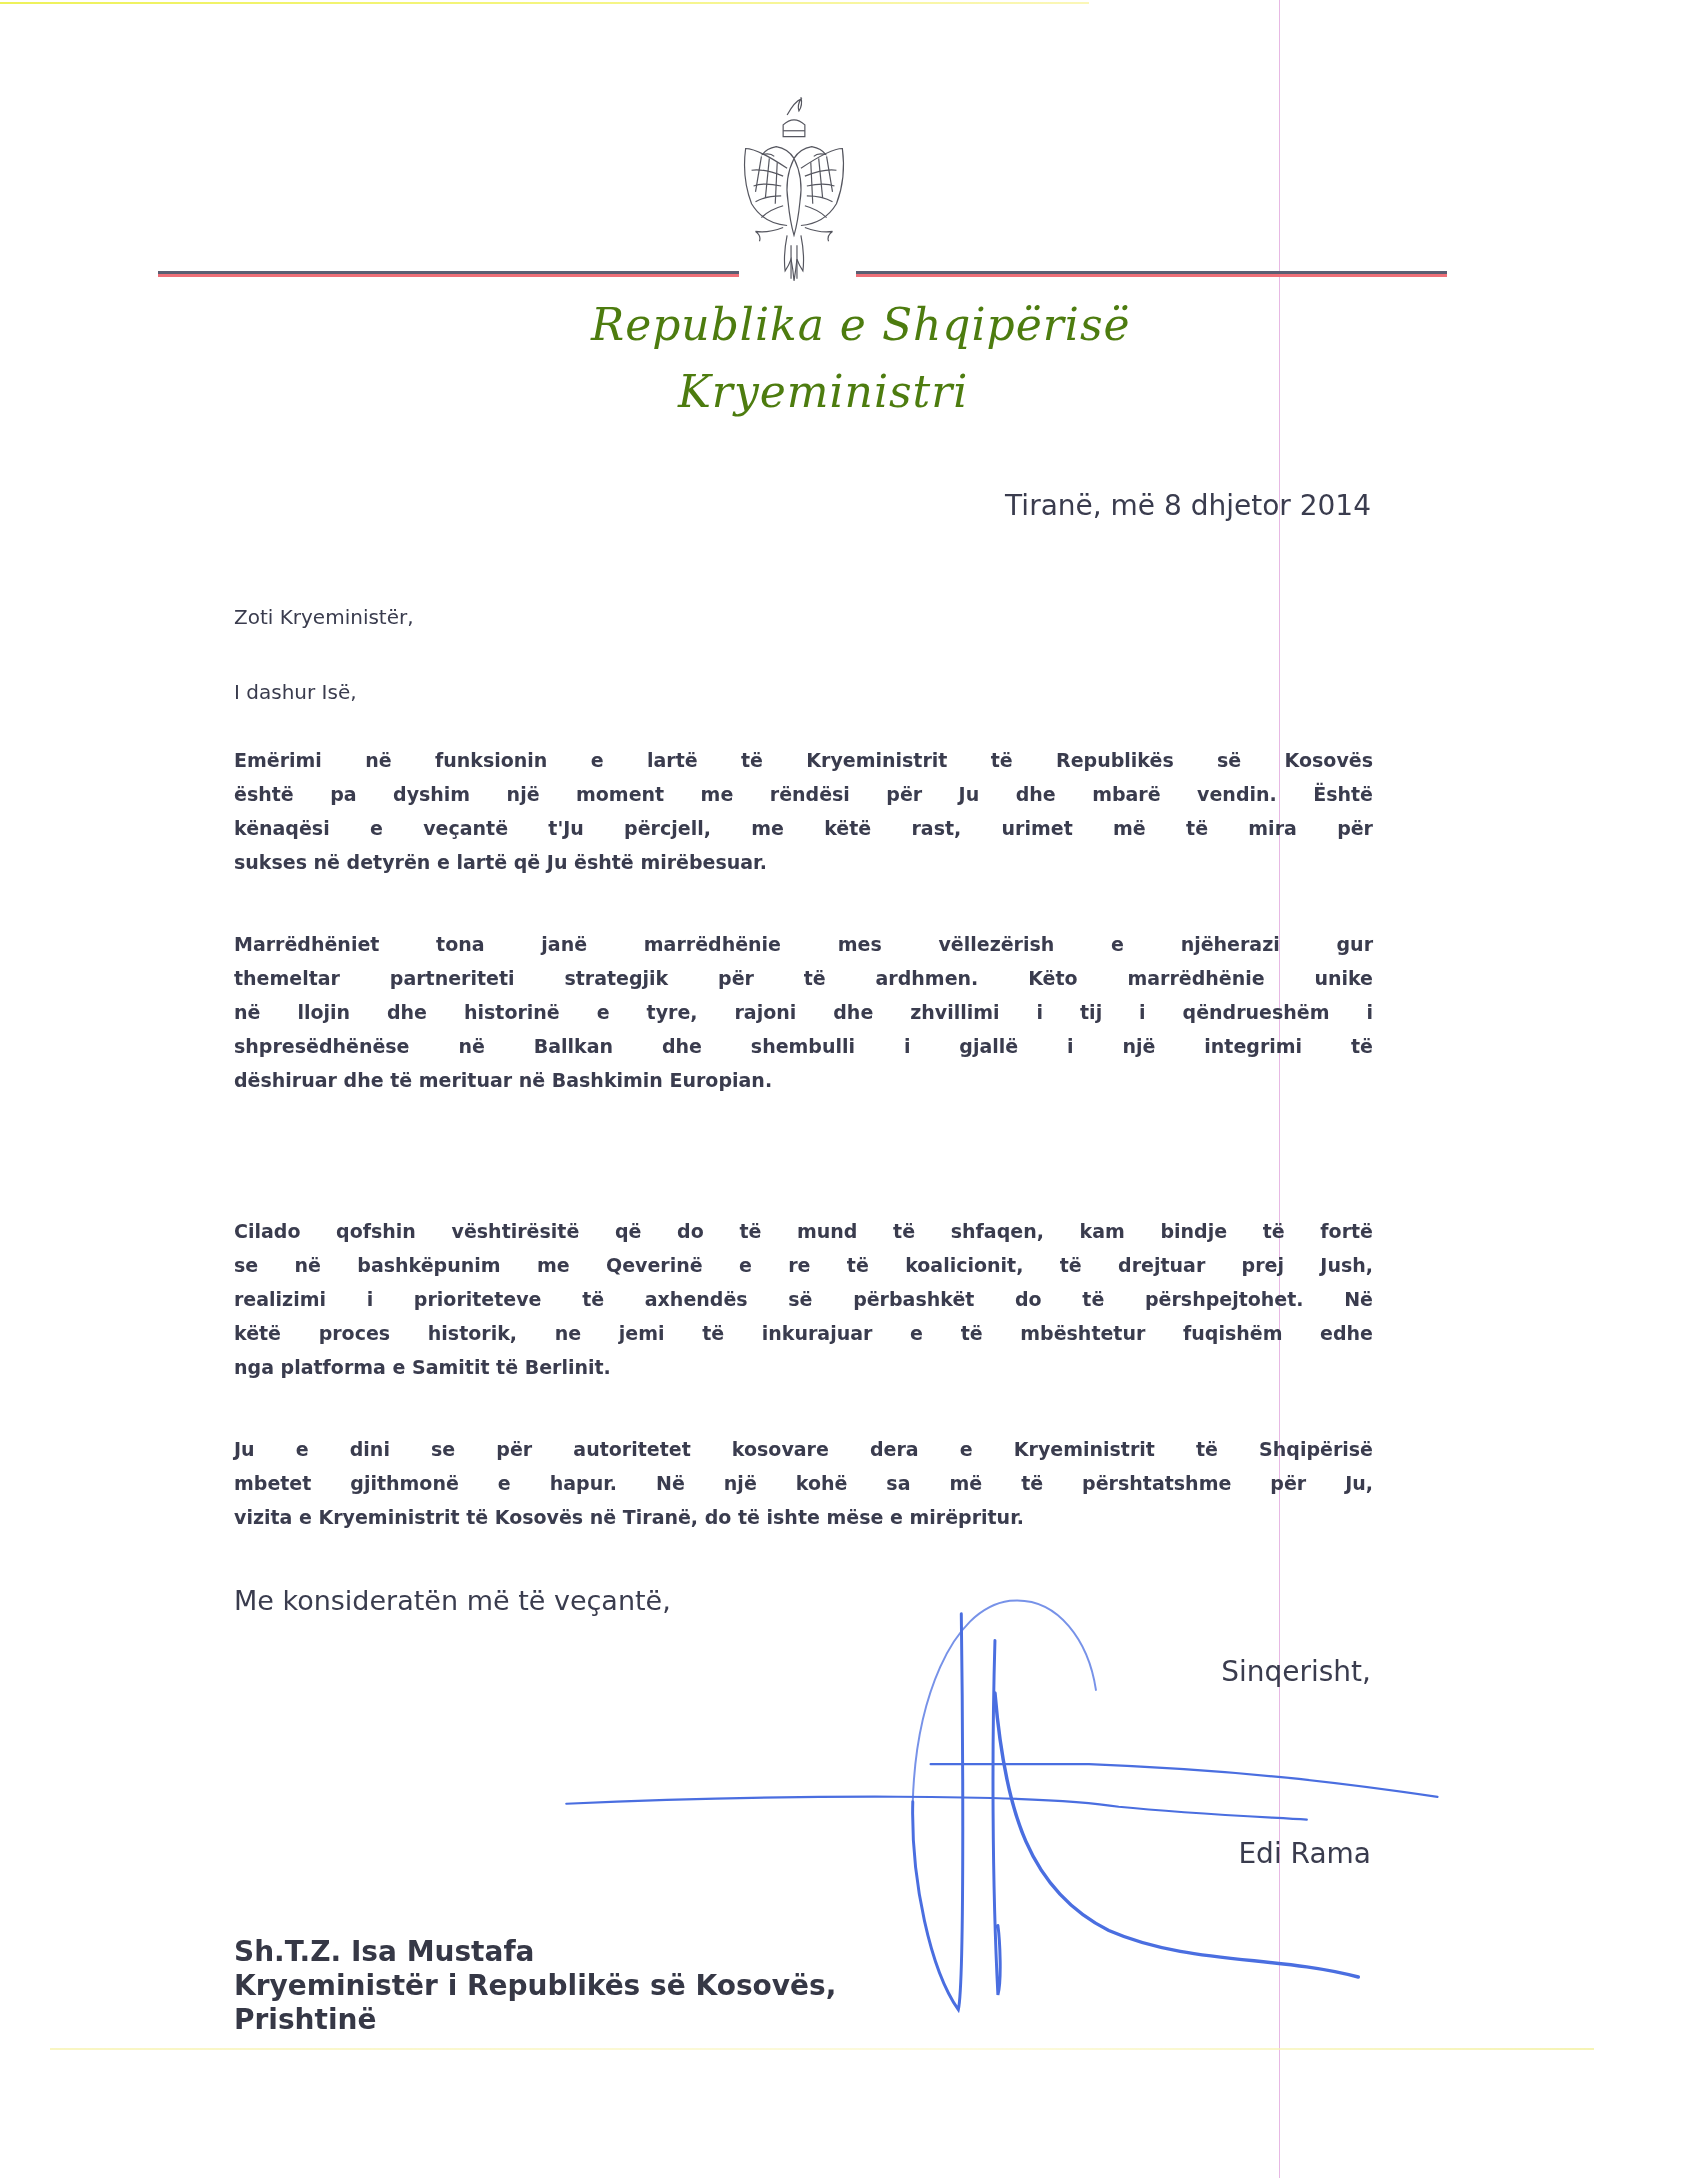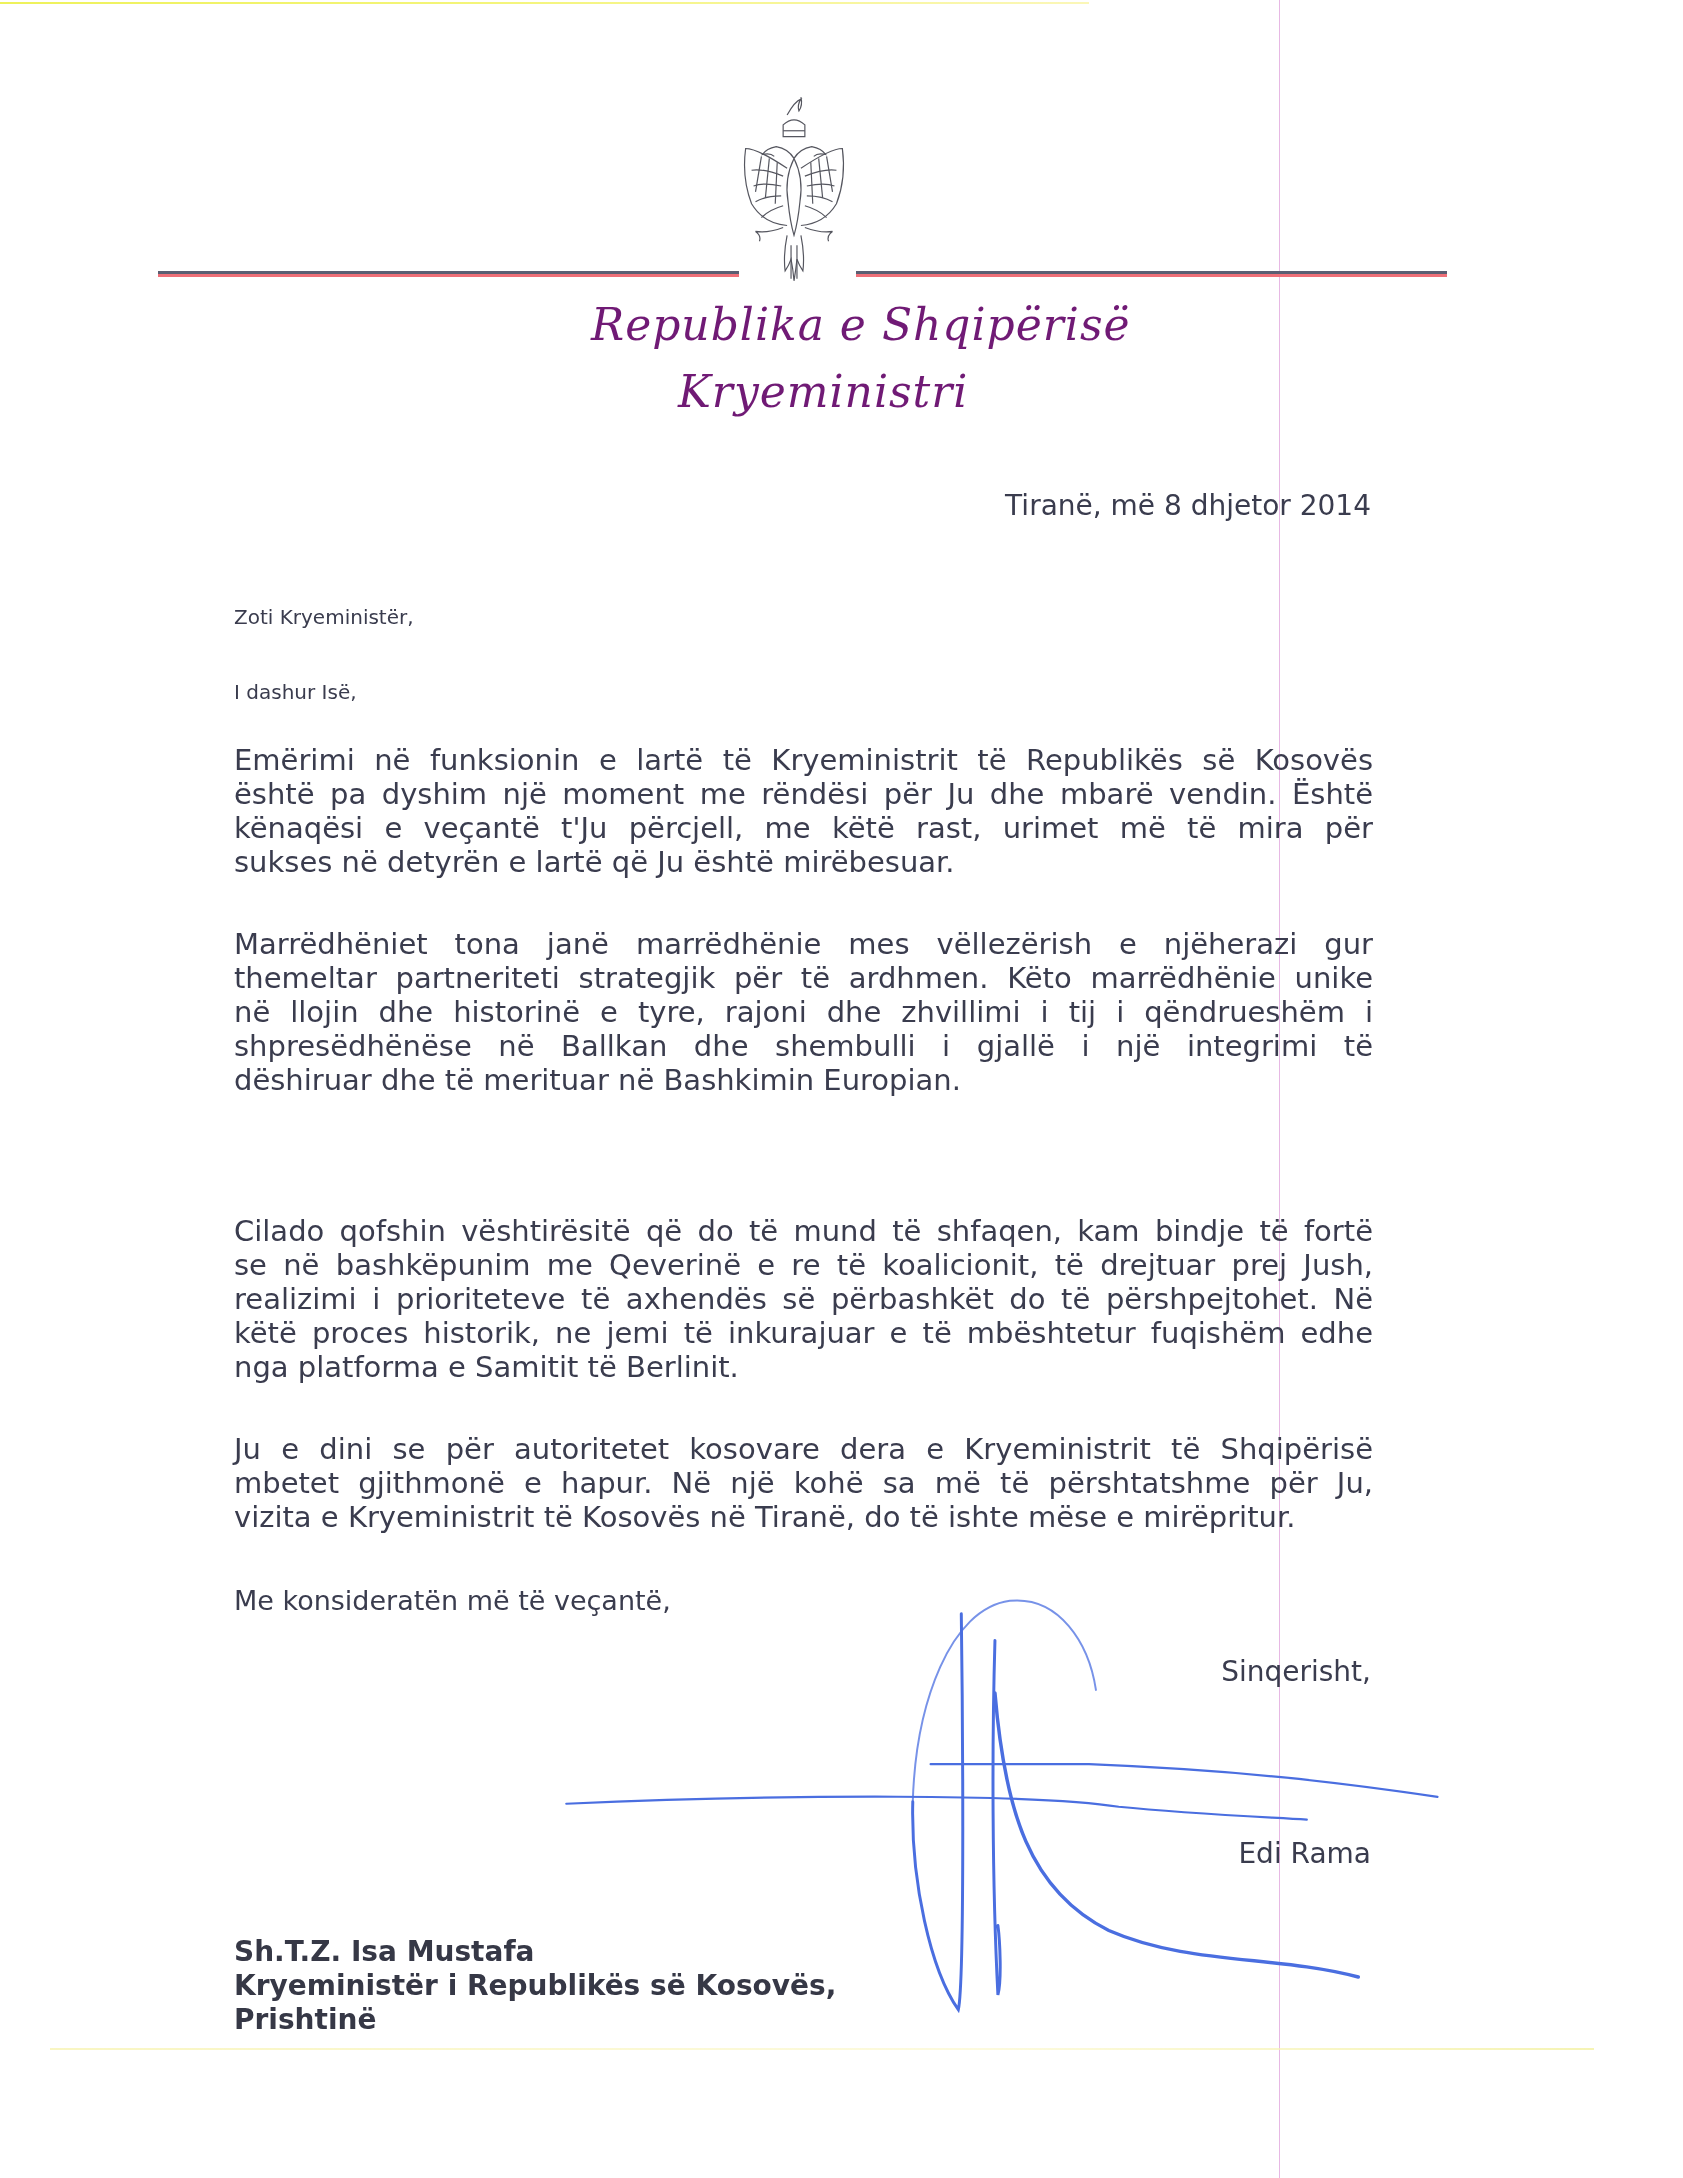--- a/index.html
+++ b/index.html
@@ -10,26 +10,26 @@
   .bottom-strip { position:absolute; left:50px; top:2048px; width:1544px; height:2px;
                   background:linear-gradient(90deg,#f6f2a8,#fbf8d0 60%,#f1ef95); opacity:.7; }
   .margin-line { position:absolute; left:1279px; top:0; width:1px; height:2178px; background:#e7b8e4; }
   .emblem { position:absolute; left:718px; top:87px; width:153px; height:203px; }
   .rule { position:absolute; top:271px; height:6px; }
   .rule .dark { height:3px; background:#5a5e72; }
   .rule .red { height:3px; background:#ee6f78; }
   .rule-left { left:158px; width:581px; }
   .rule-right { left:856px; width:591px; }
   .script { position:absolute; font-family:"DejaVu Serif","Liberation Serif",serif; font-style:italic;
-            color:#701a75; letter-spacing:1px; }
+            color:#4d7c0f; letter-spacing:1px; }
   .script.l1 { left:591px; top:299px; font-size:44px; }
   .script.l2 { left:678px; top:366px; font-size:44px; }
   .date { position:absolute; right:312px; top:489px; font-size:28px; }
   .salut { position:absolute; left:234px; font-size:20px; }
-  .para { position:absolute; left:234px; width:1139px; font-size:29px; line-height:34px; text-align:justify; }
+  .para { position:absolute; left:234px; width:1139px; font-size:19px; line-height:34px; text-align:justify;font-weight:bold; }
   .para .ln { display:block; text-align:justify; text-align-last:justify; white-space:nowrap; }
   .para .ln.last { text-align-last:left; }
   .closing { position:absolute; left:234px; top:1585px; font-size:27px; }
   .sign-right { position:absolute; right:312px; font-size:28px; }
   .addressee { position:absolute; left:234px; top:1919px; font-size:28px; font-weight:bold; line-height:34px; color:#363846;margin-top:16px; }
   .signature { position:absolute; left:0; top:0; width:1683px; height:2178px; pointer-events:none; }
 </style>
 </head>
 <body>
 

